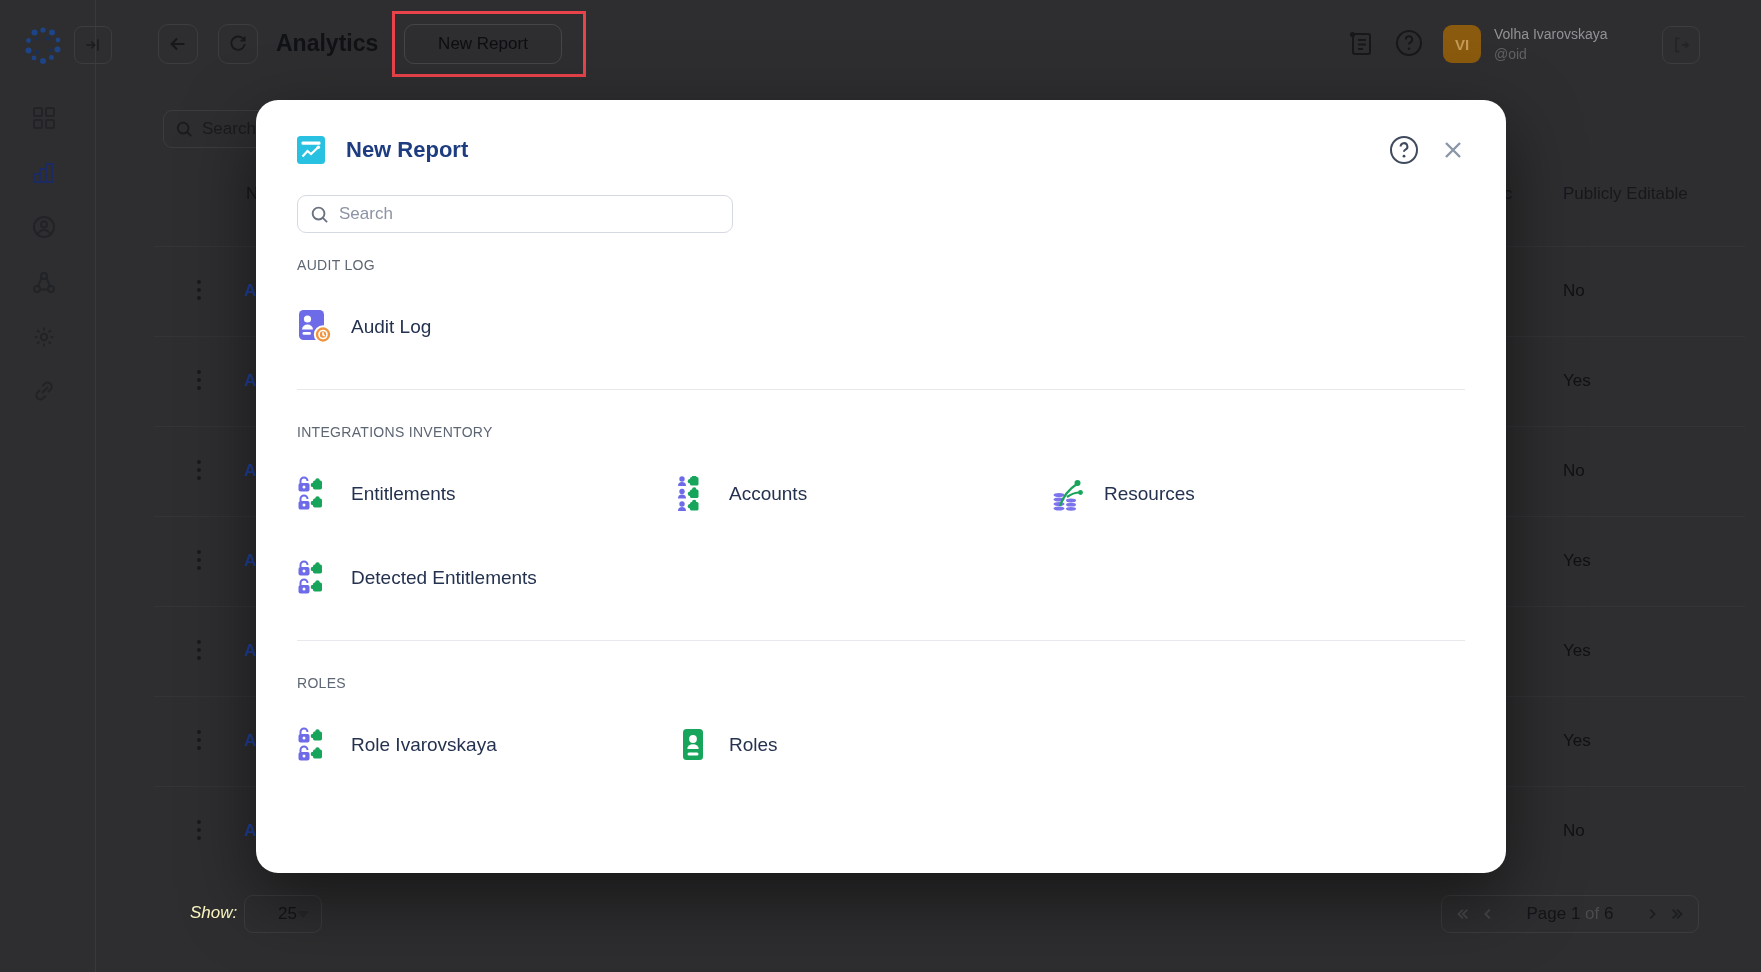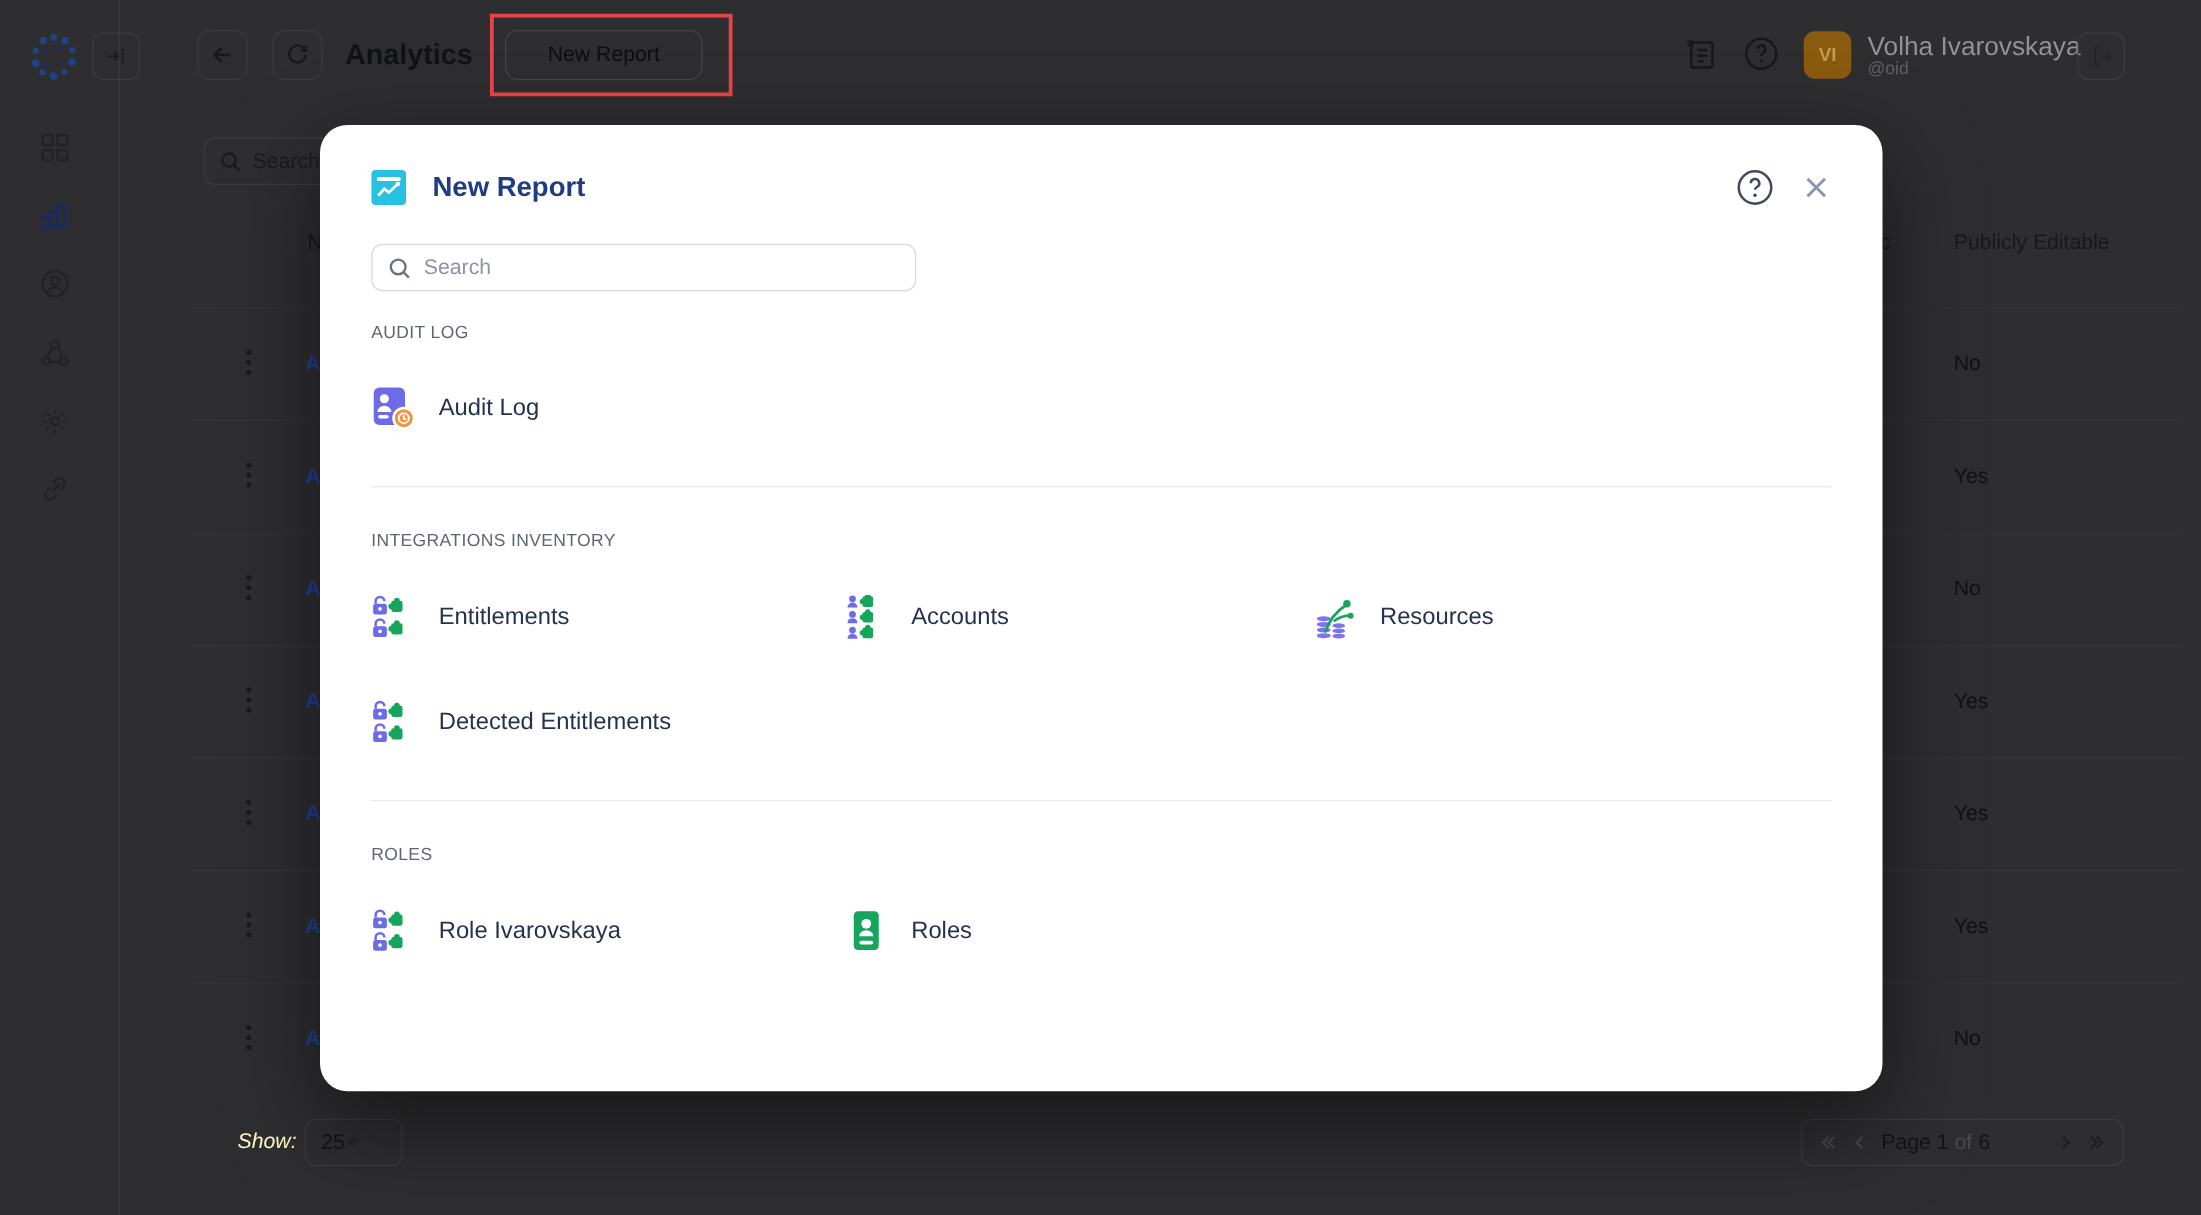--- a/index.html
+++ b/index.html
@@ -22,21 +22,21 @@
     position:absolute; left:404px; top:24px; width:158px; height:40px;
     border:1px solid #45464a; border-radius:10px; background:transparent;
     font-size:17px; color:#0d0e11; font-weight:500; cursor:pointer;
     display:flex; align-items:center; justify-content:center;
     font-family:"Liberation Sans", sans-serif;
   }
   .annotation-rect {
     position:absolute; left:392px; top:11px; width:194px; height:66px;
     border:3px solid #e8434b; z-index:6;
   }
-  .user-name { position:absolute; left:1494px; top:26px; font-size:21px; color:#919296; }
+  .user-name { position:absolute; left:1494px; top:26px; font-size:14px; color:#919296; }
   .user-handle { position:absolute; left:1494px; top:46px; font-size:14px; color:#616266; }
   .avatar {
     position:absolute; left:1443px; top:25px; width:38px; height:38px; border-radius:9px;
     background:#8a5a0e; color:#c49a55; font-size:15px; font-weight:700;
     display:flex; align-items:center; justify-content:center; cursor:pointer;
   }
   .bg-search {
     position:absolute; left:163px; top:110px; width:310px; height:38px;
     border:1px solid #3b3c3f; border-radius:9px; display:flex; align-items:center;
     padding:0 11px; gap:9px; color:#1a1b1e; font-size:17px;
@@ -44,30 +44,30 @@
   .bg-colhead { position:absolute; top:184px; font-size:17px; color:#17181b; }
   .bg-rowname { position:absolute; font-size:17px; font-weight:700; color:#20409a; }
   .bg-rowval  { position:absolute; font-size:17px; color:#101114; }
   .kebab { position:absolute; width:4px; cursor:pointer; }
   .kebab i { display:block; width:4px; height:4px; border-radius:50%; background:#18191c; margin-bottom:4px; }
   .row-sep { position:absolute; left:154px; width:1591px; height:1px; background:#333437; }
   .show-label { position:absolute; left:190px; top:903px; font-size:17px; color:#fef9c3;font-style:italic; }
   .page-select {
     position:absolute; left:244px; top:895px; width:78px; height:38px;
     border:1px solid #3b3c3f; border-radius:9px; display:flex; align-items:center;
-    padding:0 12px; justify-content:flex-start; font-size:17px; color:#131417; cursor:pointer;
+    padding:0 12px; justify-content:flex-end; font-size:17px; color:#131417; cursor:pointer;
   }
   .caret-down { width:0; height:0; border-left:6px solid transparent; border-right:6px solid transparent; border-top:7px solid #26272b; }
   .pagination {
     position:absolute; left:1441px; top:895px; width:258px; height:38px;
     border:1px solid #3b3c3f; border-radius:9px; display:flex; align-items:center;
     padding:0 11px; gap:8px; font-size:17px;
   }
   .pg-ico { width:18px; height:18px; display:flex; align-items:center; justify-content:center; cursor:pointer; }
-  .pg-label { flex:1; color:#131417; }
+  .pg-label { flex:1; text-align:center; color:#131417; }
   .pg-label .of { color:#4a4b4f; }
   
   .modal {
     position:absolute; left:256px; top:100px; width:1250px; height:773px;
     background:#ffffff; border-radius:22px; z-index:10;
     box-shadow:0 25px 70px rgba(0,0,0,.5);
     padding:30px 41px;
   }
   .modal-header { display:flex; align-items:center; height:40px; margin-bottom:25px; }
   .modal-title-icon { width:28px; height:28px; margin-right:21px; }

